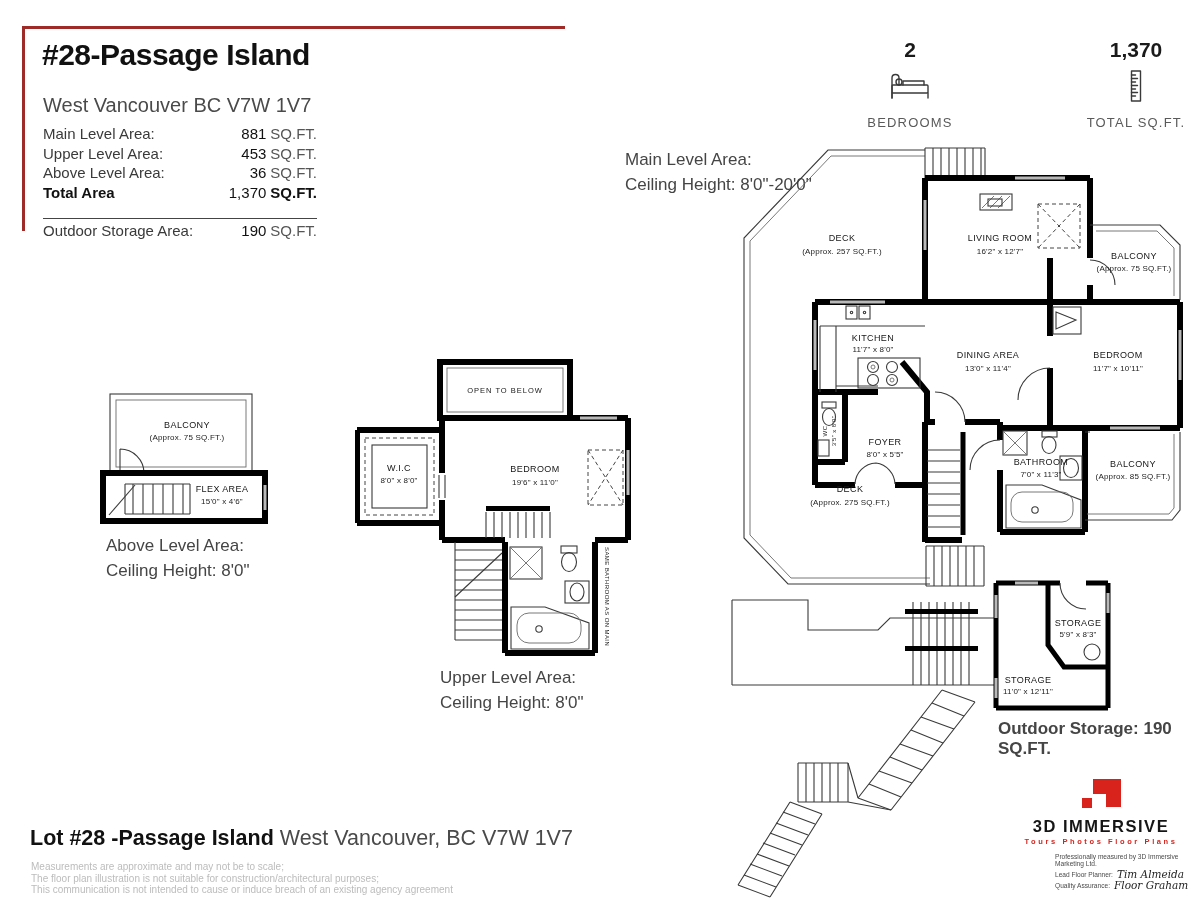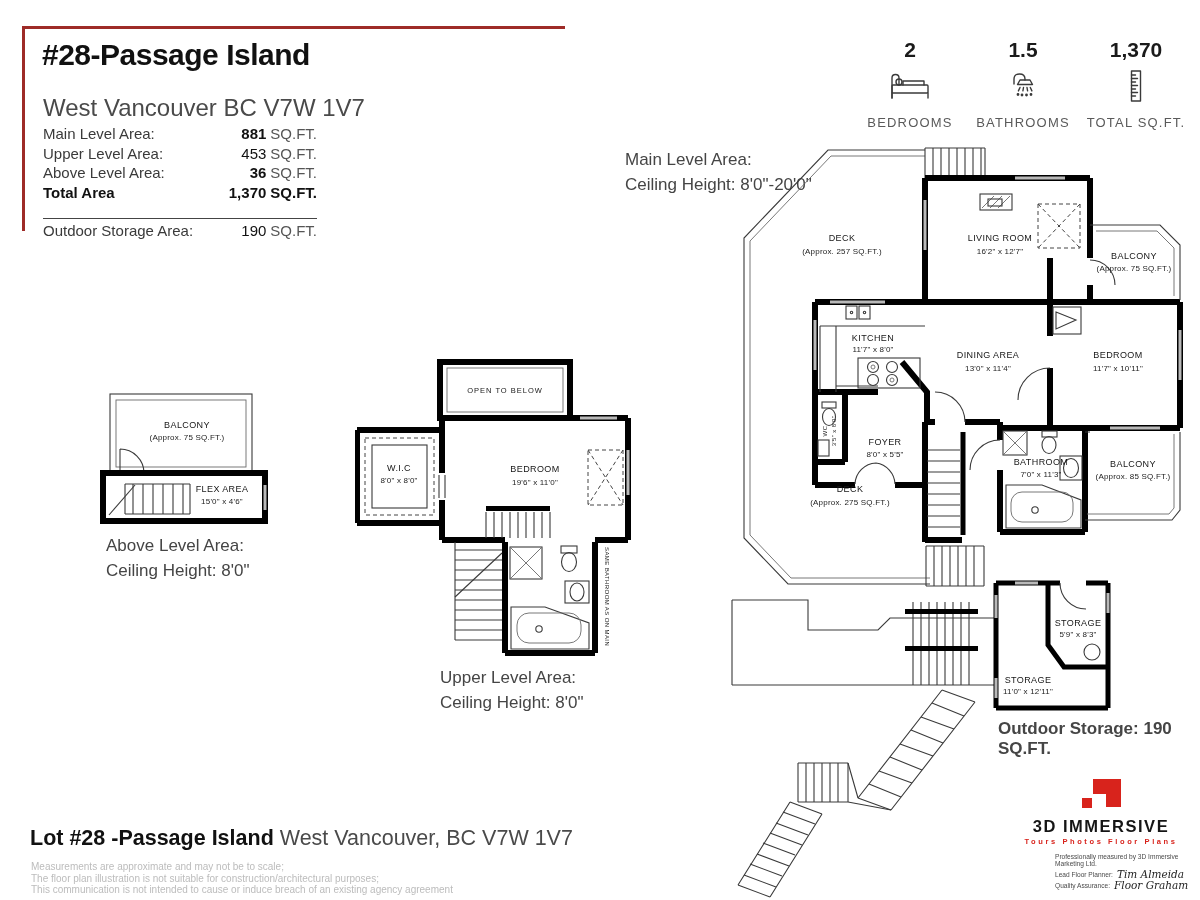--- a/index.html
+++ b/index.html
@@ -6,25 +6,25 @@
   body{width:1200px;height:900px;background:#ffffff;position:relative;overflow:hidden;
        font-family:"Liberation Sans", sans-serif;color:#1a1a1a;}
   .abs{position:absolute;}
 
   
   #corner-frame{left:22px;top:26px;width:540px;height:202px;
     border-top:3px solid #9e2b28;border-left:3px solid #9e2b28;}
 
   
   #title{left:42px;top:38px;font-size:30px;font-weight:700;letter-spacing:-0.5px;color:#111;}
-  #address{left:43px;top:94px;font-size:24px;color:#4a4a4a;}
+  #address{left:43px;top:94px;font-size:20px;color:#4a4a4a;}
   #area-table{left:43px;top:124px;width:274px;font-size:15px;color:#3a3a3a;}
   .arow{display:flex;align-items:baseline;height:19.5px;line-height:19.5px;}
   .arow .lbl{flex:1;}
-  .arow .val{font-weight:700;color:#111;margin-right:4px;}
+  .arow .val{font-weight:400;color:#111;margin-right:4px;}
   .arow .unit{color:#555;}
   .arow.total{font-weight:700;color:#111;border-bottom:1.6px solid #444;padding-bottom:16px;margin-bottom:2px;}
   .arow.total .unit{color:#111;font-weight:700;}
 
   
   #stats{left:858px;top:38px;width:330px;display:flex;justify-content:space-between;}
   .stat{width:104px;text-align:center;}
   .stat .num{font-size:21px;font-weight:600;color:#1a1a1a;}
   .stat .ic{height:36px;margin-top:6px;display:flex;align-items:center;justify-content:center;}
   .stat .cap{font-size:13px;letter-spacing:1.2px;color:#5a5a5a;margin-top:11px;}
@@ -103,35 +103,20 @@
     <div class="ic">
       <svg width="40" height="28" viewBox="0 0 40 28">
         <path d="M2 26 V6 Q2 2.5 5.5 2.5 Q9 2.5 9 6 V13"></path>
         <circle cx="9" cy="10" r="3"></circle>
         <path d="M13 13 V9 H34 V13"></path>
         <rect x="2" y="13" width="36" height="8" rx="1"></rect>
         <path d="M2 21 V26 M38 21 V26"></path>
       </svg>
     </div>
     <div class="cap">BEDROOMS</div>
-  </div>
-  <div class="stat">
-    <div class="num">1.5</div>
-    <div class="ic">
-      <svg width="30" height="30" viewBox="0 0 30 30">
-        <path d="M6 13 V8 Q6 3 11.5 3 Q17 3 17 8 V9"></path>
-        <path d="M12 9 h10 l2.5 4.5 h-15 z"></path>
-        <path d="M12 16.5 l-1.6 3.4 M15.5 16.5 l-0.6 3.4 M19 16.5 l0.6 3.4 M22.3 16.5 l1.6 3.4"></path>
-        <circle cx="10" cy="23.5" r="0.7"></circle>
-          <circle cx="14" cy="24" r="0.7"></circle>
-        <circle cx="18.5" cy="24" r="0.7"></circle>
-          <circle cx="23" cy="23.5" r="0.7"></circle>
-      </svg>
-    </div>
-    <div class="cap">BATHROOMS</div>
   </div>
   <div class="stat">
     <div class="num">1,370</div>
     <div class="ic">
       <svg width="16" height="32" viewBox="0 0 16 32">
         <rect x="3.5" y="1" width="9" height="30"></rect>
         <path d="M3.5 5 h4 M3.5 8.5 h6 M3.5 12 h4 M3.5 15.5 h6 M3.5 19 h4 M3.5 22.5 h6 M3.5 26 h4"></path>
       </svg>
     </div>
     <div class="cap">TOTAL SQ.FT.</div>

